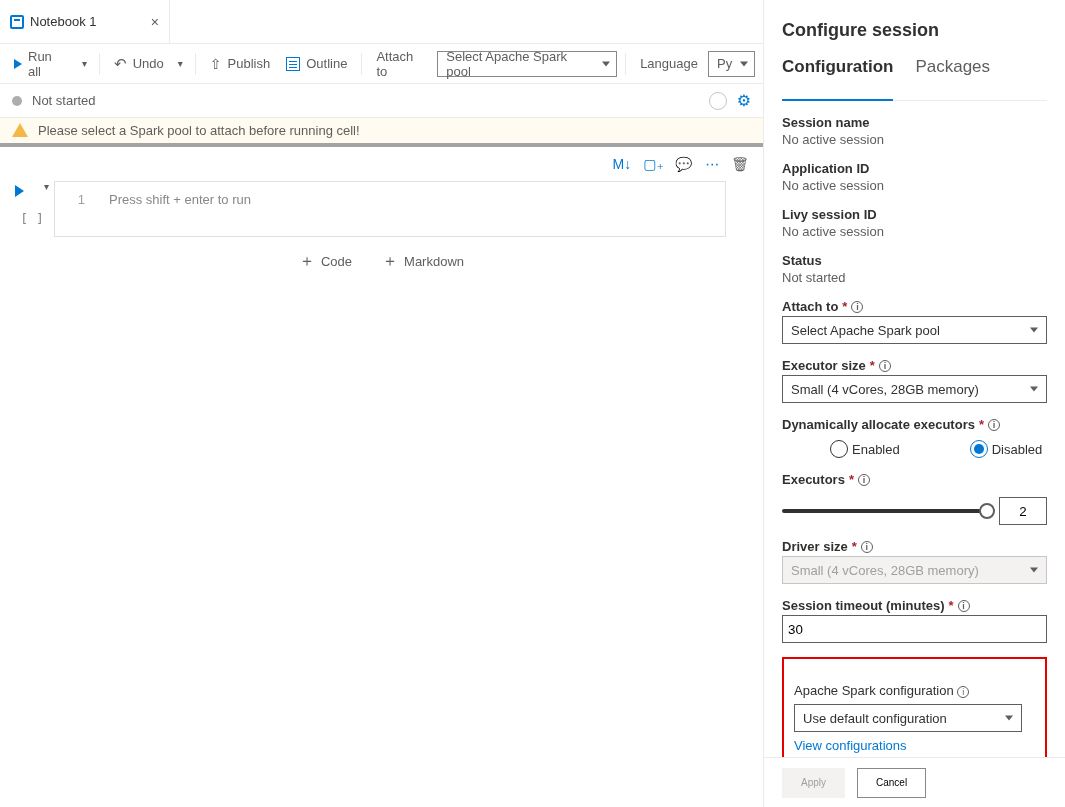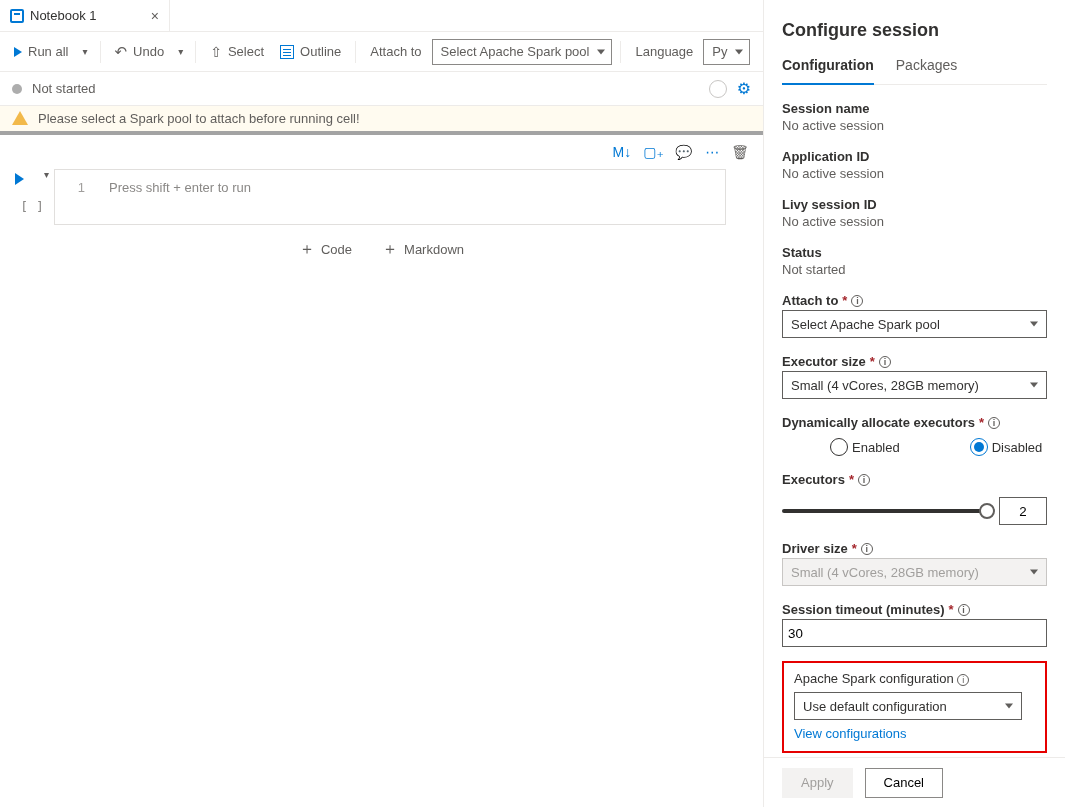--- a/index.html
+++ b/index.html
@@ -1,18 +1,18 @@
 <!DOCTYPE html>
 <html><head>
 <meta charset="utf-8">
 <style>
   * { box-sizing: border-box; font-family: "Segoe UI", Arial, sans-serif; }
   body { margin:0; width:1065px; height:807px; background:#fff; color:#323130; font-size:13px; position:relative; overflow:hidden;}
   
-  .tabbar { display:flex; align-items:flex-start; height:32px; border-bottom:1px solid #edebe9; }
+  .tabbar { display:flex; align-items:flex-start; height:44px; border-bottom:1px solid #edebe9; }
   .tab { display:flex; align-items:center; gap:6px; padding:0 10px; height:100%; border-right:1px solid #edebe9; min-width:170px; }
   .tab .nb-icon{ width:14px;height:14px;border:2px solid #0078d4; border-radius:2px; position:relative;}
   .tab .nb-icon:before{content:"";position:absolute;left:2px;top:2px;right:2px;height:2px;background:#0078d4;}
   .tab-title{ color:#323130;}
   .tab-close{ margin-left:auto; color:#605e5c; font-size:14px; cursor:pointer;}
   .toolbar { display:flex; align-items:center; height:40px; border-bottom:1px solid #edebe9; padding:0 8px; gap:4px;}
   .toolbar .btn{ display:flex; align-items:center; gap:6px; padding:4px 6px; color:#605e5c; cursor:pointer;}
   .toolbar .sep{ width:1px; height:22px; background:#edebe9; margin:0 4px;}
   .toolbar .chev{ font-size:10px; color:#605e5c; padding:4px;}
   .toolbar .label{ color:#605e5c;}
@@ -42,44 +42,44 @@
   .cell{flex:1;border:1px solid #e1dfdd;min-height:56px;padding:10px 14px;font-family:Consolas,monospace;color:#8a8886;display:flex;align-items:flex-start;gap:24px;max-width:672px;}
   .cell .ln{color:#a19f9d;width:16px;text-align:right;}
   .add-row{display:flex;justify-content:center;gap:30px;margin-top:14px;color:#605e5c;}
   .add-btn{display:flex;align-items:center;gap:6px;cursor:pointer;}
   .plus{font-size:16px;color:#605e5c;}
   
   .panel{position:absolute;right:0;top:0;width:302px;height:807px;background:#fff;border-left:1px solid #edebe9;display:flex;flex-direction:column;}
   .panel-body{padding:10px 18px 0 18px;flex:1;overflow:auto;}
   .panel h2{font-size:18px;font-weight:600;margin:10px 0 10px 0;}
   .ptabs{display:flex;gap:22px;border-bottom:1px solid #edebe9;margin-bottom:14px;}
-  .ptab{padding:6px 0 10px;color:#605e5c;cursor:pointer;font-size:14px;}
+  .ptab{padding:6px 0 22px;color:#605e5c;cursor:pointer;font-size:17px;}
   .ptab.active{color:#323130;font-weight:600;border-bottom:2px solid #0078d4;margin-bottom:-1px;}
-  .field{margin-bottom:14px;margin-top:16px;}
+  .field{margin-bottom:14px;}
   .field .flabel{font-weight:600;font-size:13px;margin-bottom:2px;display:flex;align-items:center;gap:4px;}
   .field .fvalue{color:#605e5c;}
   .req{color:#a4262c;}
   .info-icon{width:12px;height:12px;border:1px solid #605e5c;border-radius:50%;display:inline-flex;align-items:center;justify-content:center;font-size:9px;color:#605e5c;}
   .pselect{width:100%;height:28px;border:1px solid #605e5c;padding:0 24px 0 8px;position:relative;color:#323130;display:flex;align-items:center;background:#fff;}
   .pselect.disabled{background:#f3f2f1;color:#a19f9d;border-color:#c8c6c4;}
   .pselect:after{content:"";position:absolute;right:8px;top:50%;width:0;height:0;border-left:4px solid transparent;border-right:4px solid transparent;border-top:5px solid #605e5c;transform:translateY(-50%);}
   .radio-row{display:flex;gap:22px;align-items:center;margin-top:8px;}
   .radio{display:flex;align-items:center;gap:4px;cursor:pointer;padding-left:48px;}
   .rcircle{width:18px;height:18px;border:1.5px solid #323130;border-radius:50%;display:flex;align-items:center;justify-content:center;}
   .rcircle.sel{border-color:#0078d4;}
   .rcircle.sel:after{content:"";width:10px;height:10px;border-radius:50%;background:#0078d4;}
   .slider-row{display:flex;align-items:center;gap:12px;margin-top:10px;}
   .slider-track{flex:1;height:4px;background:#323130;border-radius:2px;position:relative;}
   .slider-thumb{position:absolute;right:-8px;top:50%;width:16px;height:16px;border:2px solid #605e5c;border-radius:50%;background:#fff;transform:translateY(-50%);}
   .num-input{width:48px;height:28px;border:1px solid #605e5c;text-align:center;}
   .text-input{width:100%;height:28px;border:1px solid #605e5c;padding:0 5px;}
-  .highlight-box{border:2px solid #e60000;padding:8px 10px 10px;margin-top:4px;}
+  .highlight-box{border:2px solid #e60000;padding:24px 10px 10px;margin-top:4px;}
   .link{color:#0078d4;font-size:13px;margin-top:6px;display:inline-block;cursor:pointer;}
   .panel-footer{height:50px;border-top:1px solid #edebe9;display:flex;align-items:center;gap:12px;padding:0 18px;}
-  .pf-btn{height:30px;padding:0 18px;border:1px solid #8a8886;background:#fff;cursor:pointer;font-size:13px;}
+  .pf-btn{height:30px;padding:0 18px;border:1px solid #8a8886;background:#fff;cursor:pointer;font-size:10px;}
   .pf-btn.primary{background:#f3f2f1;color:#a19f9d;border-color:#f3f2f1;}
   .main-area{width:763px;}
 </style>
 </head>
 <body>
 
 <div class="main-area">
 
   <div class="tabbar">
     <div class="tab">
@@ -97,21 +97,21 @@
     <span class="chev">▾</span>
     <div class="sep"></div>
     <div class="btn">
       <span class="undo-icon">↶</span>
       <span>Undo</span>
     </div>
     <span class="chev">▾</span>
     <div class="sep"></div>
     <div class="btn">
       <span class="publish-icon">⇧</span>
-      <span>Select</span>
+      <span>Publish</span>
     </div>
     <div class="btn">
       <span class="outline-icon"></span>
       <span>Outline</span>
     </div>
     <div class="sep"></div>
     <span class="btn label">Attach to</span>
     <div class="combo" style="min-width:170px">
       <span>Select Apache Spark pool</span>
     </div>

